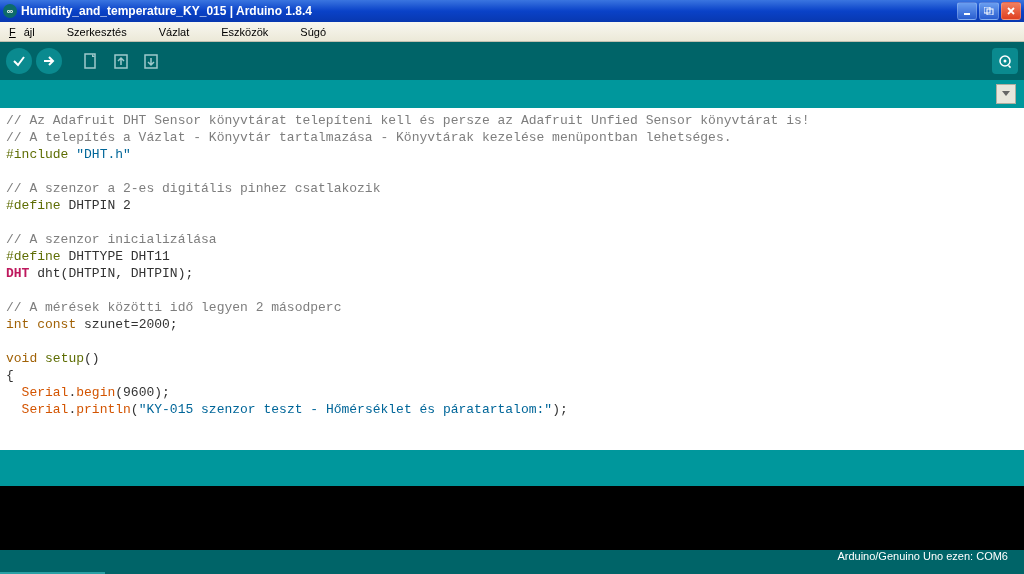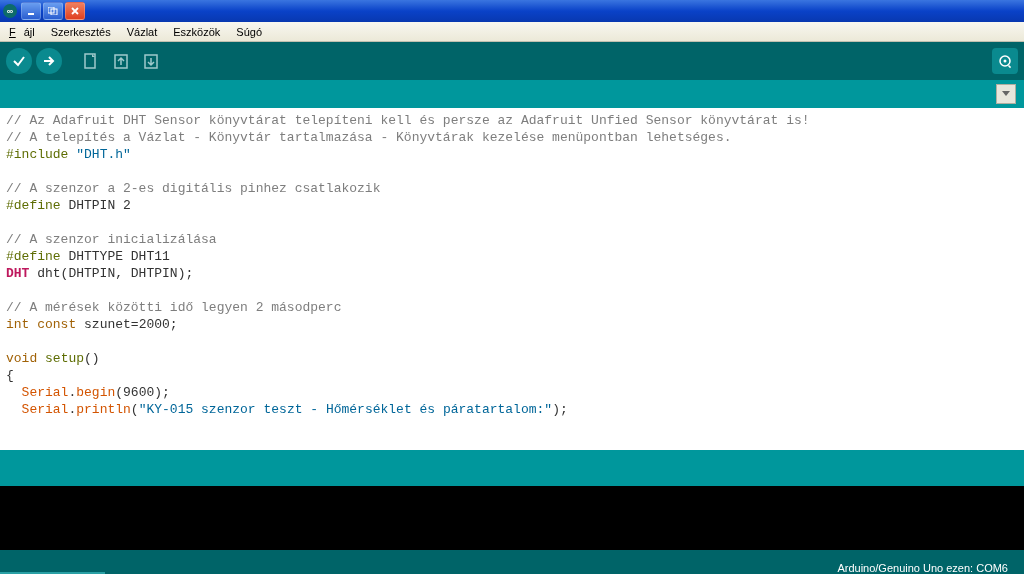--- a/index.html
+++ b/index.html
@@ -10,21 +10,21 @@
 .titlebar .app-icon { width: 14px; height: 14px; background: #0d6b6b; border-radius: 50%; margin-right: 4px; display:flex; align-items:center; justify-content:center; }
 .titlebar .app-icon span { font-size:9px; color:#fff; font-weight:bold; }
 .titlebar .title { font-weight: bold; font-size: 12px; flex: 1; }
 .win-btns { display: flex; gap: 2px; }
 .win-btn { width: 20px; height: 18px; border: 1px solid #fff3; border-radius: 3px; display: flex; align-items:center; justify-content:center; font-size: 10px; color:#fff; font-weight:bold; }
 .win-min { background: linear-gradient(#6a9ef0,#2a5ed0); }
 .win-max { background: linear-gradient(#6a9ef0,#2a5ed0); }
 .win-close { background: linear-gradient(#f08060,#e04020); }
 
 
-.menubar { height: 20px; background: linear-gradient(#f8f7f0,#ece9d8); border-bottom: 1px solid #c0c0b0; display:flex; align-items:center; padding: 0 5px; gap: 8px; font-size: 11px; }
+.menubar { height: 20px; background: linear-gradient(#f8f7f0,#ece9d8); border-bottom: 1px solid #c0c0b0; display:flex; align-items:center; padding: 0 5px; gap: 24px; font-size: 11px; }
 .menubar span { padding: 2px 4px; }
 .menubar span u { text-decoration: underline; }
 
 
 .toolbar { height: 38px; background: #006468; display:flex; align-items:center; padding: 0 6px; gap: 4px; }
 .tool-btn { width: 26px; height: 26px; border-radius: 4px; display:flex; align-items:center; justify-content:center; }
 .tool-circle { background: #0a8a8f; border-radius: 50%; width: 26px; height: 26px; display:flex; align-items:center; justify-content:center; color:#fff; }
 .tool-sq { color: #9ec9cb; }
 .toolbar .spacer { flex:1; }
 .serial-btn { width:26px; height:26px; background:#0a8a8f; border-radius:4px; display:flex; align-items:center; justify-content:center; color:#fff; }
@@ -47,32 +47,33 @@
 .c-pre { color: #5e6d03; }
 .c-str { color: #006699; }
 .c-type { color: #a16207; }
 .c-var { color: #be185d; font-weight: bold; }
 .c-lib { color: #d35400; font-weight: normal; }
 .c-func { color: #d35400; }
 
 
 .console-top { height: 36px; background: #00979c; }
 .console { height: 64px; background: #000; }
-.statusbar { height: 24px; background: #006468; color: #fff; display:flex; align-items:flex-end; justify-content:flex-end; padding: 0 16px 0 8px; font-size: 11px; position:relative; }
+.statusbar { height: 24px; background: #006468; color: #fff; display:flex; align-items:flex-start; justify-content:flex-end; padding: 0 16px 0 8px; font-size: 11px; position:relative; }
 .statusbar .progress { position:absolute; left:0; bottom:0; width:105px; height:2px; background:#2aa0a5; }
 
 svg { display:block; }
 </style>
 </head>
 <body>
 
 <div class="titlebar">
   <div class="app-icon">
       <span>∞</span>
     </div>
+  <div class="title">Humidity_and_temperature_KY_015 | Arduino 1.8.4</div>
   <div class="win-btns">
     <div class="win-btn win-min">
       <svg width="8" height="8">
           <rect x="1" y="6" width="6" height="2" fill="#fff"></rect>
         </svg>
     </div>
     <div class="win-btn win-max">
       <svg width="10" height="8">
           <rect x="0" y="0" width="6" height="6" fill="none" stroke="#fff" stroke-width="1"></rect>
           <rect x="3" y="2" width="6" height="6" fill="none" stroke="#fff" stroke-width="1"></rect>

